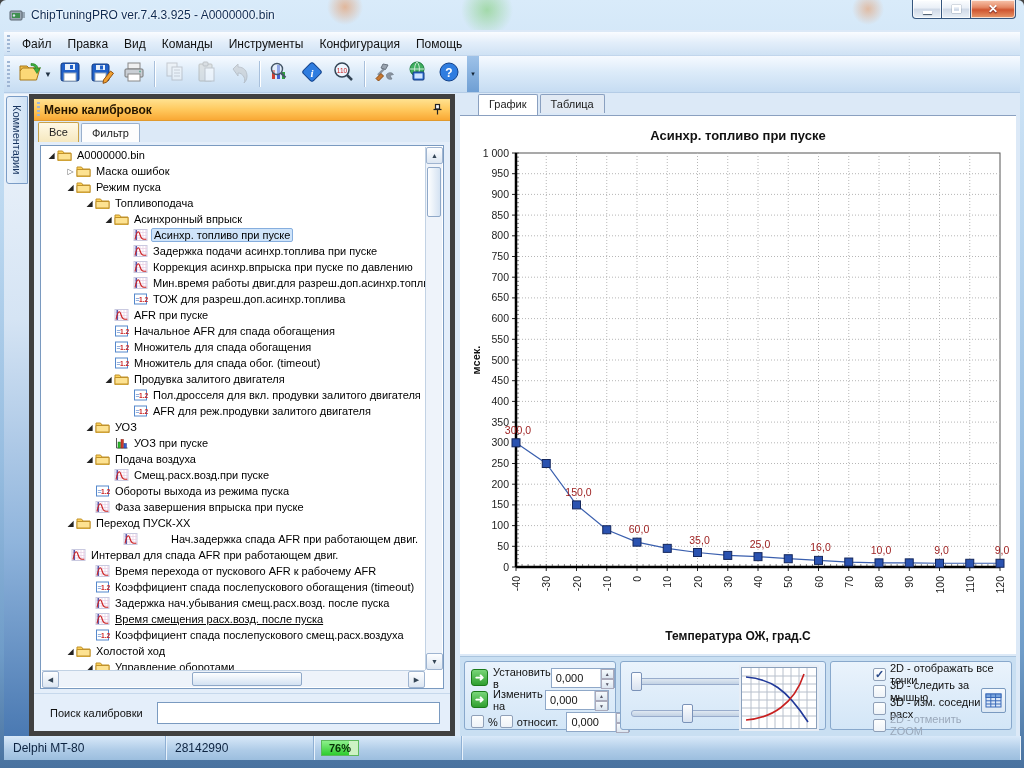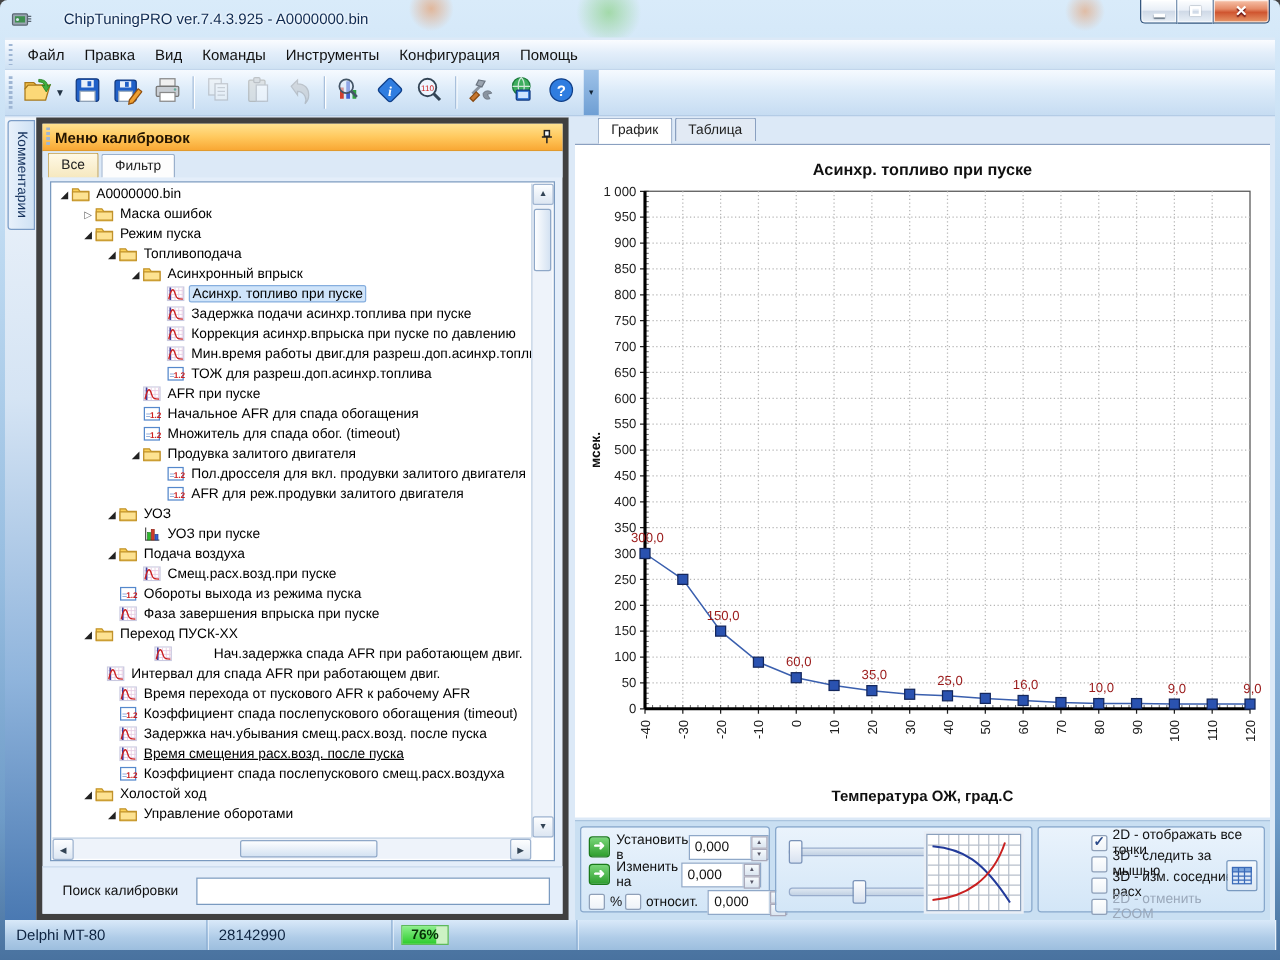--- a/index.html
+++ b/index.html
@@ -6,21 +6,21 @@
   body { font-family: "Liberation Sans", sans-serif; background: #444; }
   .window { position: relative; width: 1024px; height: 768px; overflow: hidden;
     border-radius: 6px 6px 0 0;
     background:
       radial-gradient(circle at 487px 10px, rgba(110,200,90,.5), transparent 26px),
       radial-gradient(circle at 345px 7px, rgba(235,120,40,.45), transparent 18px),
       radial-gradient(circle at 868px 9px, rgba(235,120,40,.4), transparent 16px),
       linear-gradient(180deg,#d9ebfa 0%,#b9d6ef 30%,#97bde0 60%,#6f9cc8 85%,#49729f 100%);
   }
   
-  .titlebar { position:absolute; top:0; left:0; right:0; height:30px; display:flex; align-items:center;gap:20px; }
+  .titlebar { position:absolute; top:0; left:0; right:0; height:30px; display:flex; align-items:center; }
   .app-icon { margin:0 5px 0 9px; display:inline-flex; }
   .title-text { font-size:12px; color:#0e2a52; text-shadow:0 0 3px #fff, 0 0 2px #fff; }
   .win-buttons { position:absolute; top:0; right:8px; display:flex; }
   .win-btn { height:19px; border:1px solid #35567e; border-top:none; display:flex; align-items:center; justify-content:center;
     background:linear-gradient(180deg,#fdfeff,#e9eff7 45%,#cfd9e7 50%,#e9f0f7); box-shadow:inset 0 0 0 1px rgba(255,255,255,.7); }
   .win-btn.min { width:30px; border-radius:0 0 0 4px; }
   .win-btn.max { width:28px; border-left:none; border-right:none; }
   .win-btn.close { width:46px; border-radius:0 0 4px 0;
     background:linear-gradient(180deg,#f8c5ad,#e58a67 40%,#cf5530 55%,#e8996a); }
   .glyph-min { width:9px; height:3px; background:#fff; box-shadow:0 1px 1px #456; margin-top:7px; }
@@ -441,20 +441,31 @@
               </div>
               <div class="tree-row" style="padding-left: 61px;">
                 <span class="tw-exp"></span>
                 <span class="tw-icon">
                   <svg width="15" height="12" viewBox="0 0 15 12">
                     <rect x="1.5" y="1" width="12" height="10" fill="#fff" stroke="#5588cc"></rect>
                     <text x="2.6" y="9" font-size="7" fill="#3366bb" font-family="Liberation Sans,sans-serif">=</text>
                     <text x="6" y="9" font-size="6.6" fill="#cc2222" font-weight="bold" font-family="Liberation Sans,sans-serif">1.2</text>
                   </svg>
                 </span>
+                <span class="tw-label">Множитель для спада обогащения</span>
+              </div>
+              <div class="tree-row" style="padding-left: 61px;">
+                <span class="tw-exp"></span>
+                <span class="tw-icon">
+                  <svg width="15" height="12" viewBox="0 0 15 12">
+                    <rect x="1.5" y="1" width="12" height="10" fill="#fff" stroke="#5588cc"></rect>
+                    <text x="2.6" y="9" font-size="7" fill="#3366bb" font-family="Liberation Sans,sans-serif">=</text>
+                    <text x="6" y="9" font-size="6.6" fill="#cc2222" font-weight="bold" font-family="Liberation Sans,sans-serif">1.2</text>
+                  </svg>
+                </span>
                 <span class="tw-label">Множитель для спада обог. (timeout)</span>
               </div>
               <div class="tree-row" style="padding-left: 61px;">
                 <span class="tw-exp">◢</span>
                 <span class="tw-icon">
                   <svg width="15" height="12" viewBox="0 0 15 12">
                     <path d="M1 2h4.5l1.5 2H14v8H1z" fill="#fcd157" stroke="#c1922b"></path>
                     <path d="M1 4.5h13V11H1z" fill="#fde291" stroke="#c1922b"></path>
                   </svg>
                 </span>
@@ -564,21 +575,21 @@
                 <span class="tw-icon">
                   <svg width="15" height="12" viewBox="0 0 15 12">
                     <rect x="1" y="0.5" width="13" height="11" fill="#fff" stroke="#c9c9e0"></rect>
                     <path d="M4 1v10M7 1v10M10 1v10M12.8 1v10M1 3.5h13M1 6.5h13M1 9h13" stroke="#e7cbe2" stroke-width="0.7"></path>
                     <path d="M3.2 1v10" stroke="#3f3f9f" stroke-width="1.3"></path>
                     <path d="M2 10.5c2-9.5 3.8-9.5 5.3-4 1 3.5 2.2 3.8 6 3.8" stroke="#cc2222" stroke-width="1.1" fill="none"></path>
                   </svg>
                 </span>
                 <span class="tw-label">Нач.задержка спада AFR при работающем двиг.</span>
               </div>
-              <div class="tree-row" style="padding-left: 32px;">
+              <div class="tree-row" style="padding-left: 18px;">
                 <span class="tw-exp"></span>
                 <span class="tw-icon">
                   <svg width="15" height="12" viewBox="0 0 15 12">
                     <rect x="1" y="0.5" width="13" height="11" fill="#fff" stroke="#c9c9e0"></rect>
                     <path d="M4 1v10M7 1v10M10 1v10M12.8 1v10M1 3.5h13M1 6.5h13M1 9h13" stroke="#e7cbe2" stroke-width="0.7"></path>
                     <path d="M3.2 1v10" stroke="#3f3f9f" stroke-width="1.3"></path>
                     <path d="M2 10.5c2-9.5 3.8-9.5 5.3-4 1 3.5 2.2 3.8 6 3.8" stroke="#cc2222" stroke-width="1.1" fill="none"></path>
                   </svg>
                 </span>
                 <span class="tw-label">Интервал для спада AFR при работающем двиг.</span>

